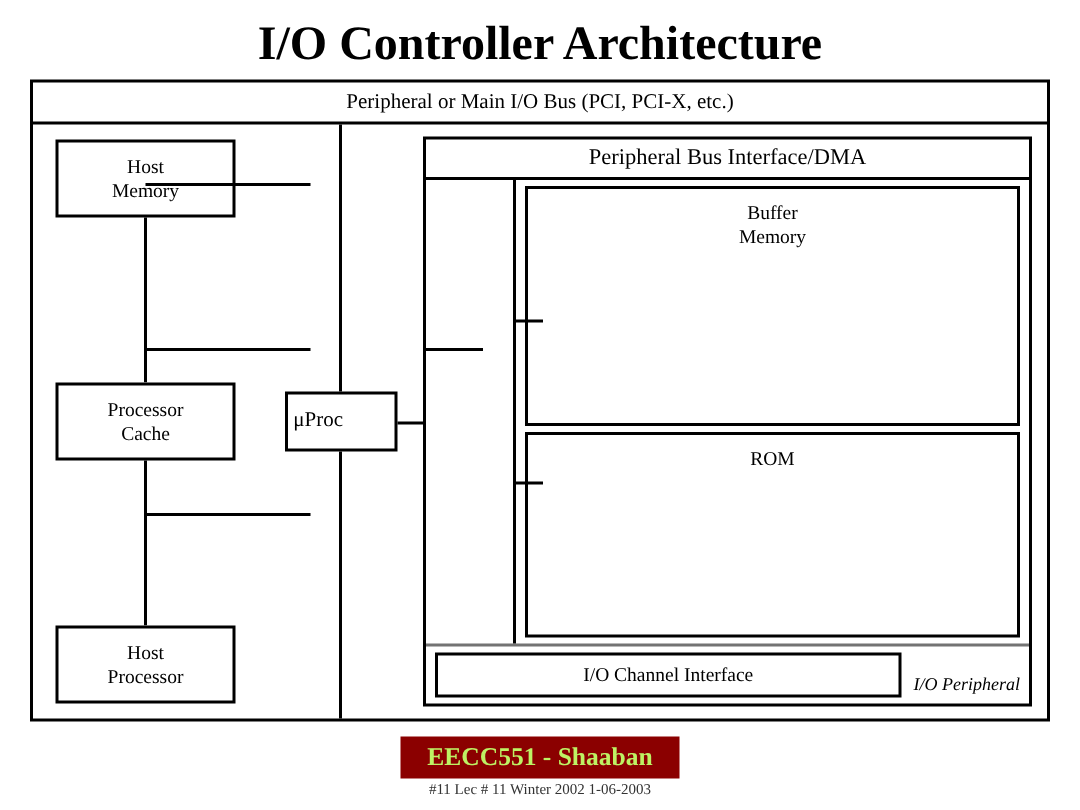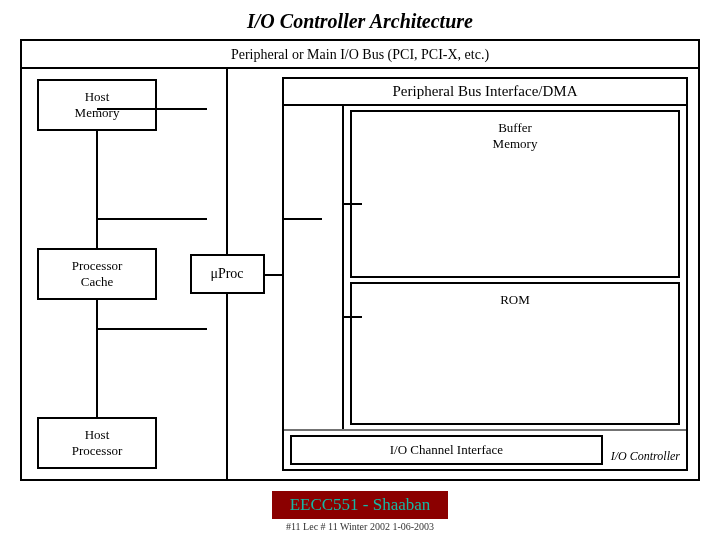--- a/index.html
+++ b/index.html
@@ -14,25 +14,24 @@
     .page {
       width: 720px;
       height: 540px;
       display: flex;
       flex-direction: column;
       align-items: center;
       padding: 10px 20px 8px 20px;
     }
 
     .main-title {
-      font-size: 20px;
+      font-size: 32px;
       font-weight: bold;
       margin-bottom: 6px;
       text-align: center;
-      font-style: italic;
     }
 
     .outer-box {
       border: 2px solid #000;
       width: 680px;
       flex: 1;
       position: relative;
       display: flex;
       flex-direction: column;
       padding: 0;
@@ -87,21 +86,21 @@
       display: flex;
       flex-direction: column;
       align-items: center;
       justify-content: center;
       position: relative;
     }
 
     .mu-proc-box {
       border: 2px solid #000;
       width: 75px;
-      text-align: center;
+      text-align: left;
       font-size: 14px;
       padding: 10px 4px;
       background: #fff;
     }
 
     
     .right-col {
       flex: 1;
       display: flex;
       flex-direction: column;
@@ -255,39 +254,39 @@
               <div class="inner-box rom">
                 <span>ROM</span>
               </div>
             </div>
           </div>
           <div class="pbi-bottom-section">
             <div class="io-channel-box">
               <span>I/O Channel Interface</span>
             </div>
             <div class="io-controller-text">
-              <em><span>I/O Controller</span></em>
+              <em><span>I/O Peripheral</span></em>
             </div>
           </div>
         </div>
       </div>
 
     </div>
 
     <svg class="diagram-svg" xmlns="http://www.w3.org/2000/svg">
 
       <line x1="75" y1="68" x2="185" y2="68" stroke="#000" stroke-width="2"></line>
 
       <line x1="75" y1="178" x2="185" y2="178" stroke="#000" stroke-width="2"></line>
 
       <line x1="75" y1="288" x2="185" y2="288" stroke="#000" stroke-width="2"></line>
 
       <line x1="260" y1="178" x2="300" y2="178" stroke="#000" stroke-width="2"></line>
     </svg>
   </div>
 
   <div class="footer">
-    <div style="background:#8B0000; color:#14b8a6; font-size:17px; font-weight:normal; padding:4px 18px; display:inline-block; margin-top:4px;">
+    <div style="background:#8B0000; color:#bef264; font-size:17px; font-weight:bold; padding:4px 18px; display:inline-block; margin-top:4px;">
       <span>EECC551 - Shaaban</span>
     </div>
     <div style="font-size:10px; color:#333; margin-top:2px;">#11   Lec # 11  Winter 2002  1-06-2003</div>
   </div>
 </div>
 
 </body></html>

